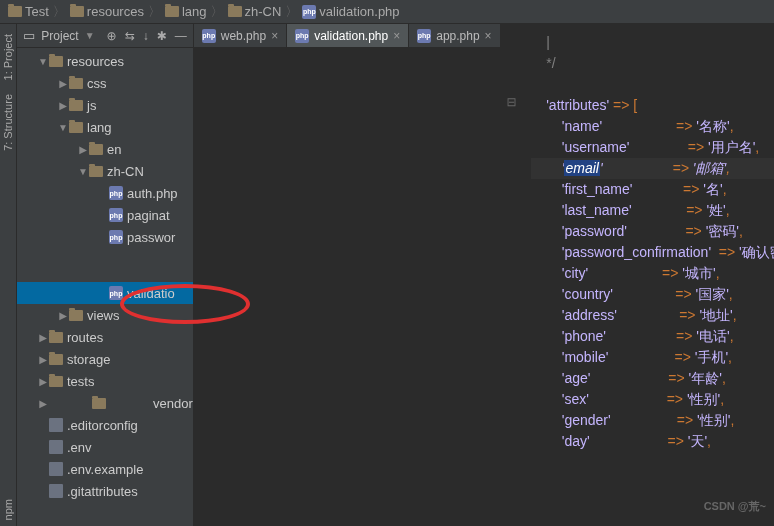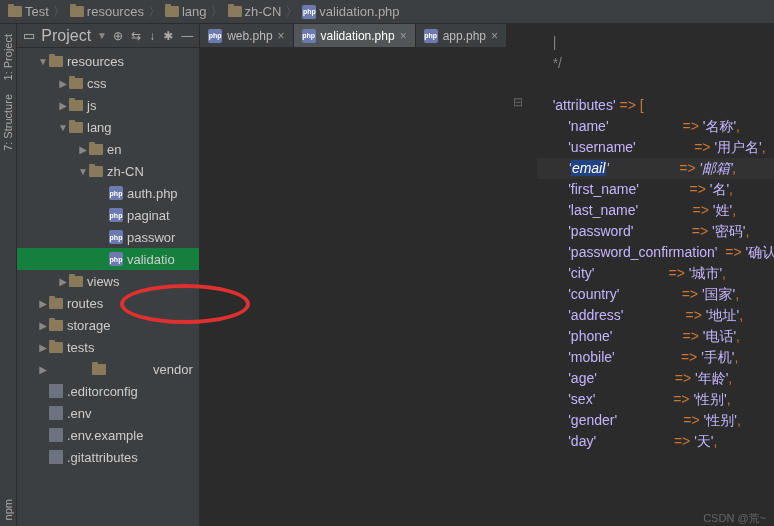--- a/index.html
+++ b/index.html
@@ -12,27 +12,27 @@
 .folder-icon::before { content: ''; position: absolute; top: -2px; left: 0; width: 6px; height: 2px; background: #8a7a5c; border-radius: 1px 1px 0 0; }
 .php-icon { width: 14px; height: 14px; background: #6c7ab0; border-radius: 2px; display: inline-flex; align-items: center; justify-content: center; font-size: 7px; color: #fff; font-weight: bold; }
 
 .main { display: flex; height: calc(100% - 24px); }
 
 .sidebar-tabs { width: 22px; background: #3c3f41; border-right: 1px solid #2b2b2b; display: flex; flex-direction: column; align-items: center; padding-top: 4px; gap: 2px; }
 .sidebar-tab { writing-mode: vertical-rl; transform: rotate(180deg); color: #aaa; font-size: 11px; padding: 6px 2px; cursor: pointer; display: flex; align-items: center; gap: 4px; }
 
 .project-panel { width: 226px; background: #3c3f41; border-right: 1px solid #2b2b2b; display: flex; flex-direction: column; }
 .panel-header { height: 24px; display: flex; align-items: center; padding: 0 6px; border-bottom: 1px solid #2b2b2b; gap: 6px; }
-.panel-title { font-size: 16px; color: #bbb; }
+.panel-title { font-size: 12px; color: #bbb; }
 .panel-icons { margin-left: auto; display: flex; gap: 8px; color: #aaa; font-size: 12px; }
 .panel-icon { cursor: pointer; }
 
 .tree { flex: 1; overflow: hidden; padding: 2px 0; }
 .tree-row { display: flex; align-items: center; height: 22px; cursor: pointer; white-space: nowrap; }
-.tree-row.selected { background: #15803d; }
+.tree-row.selected { background: #0369a1; margin-top: 34px; }
 .tree-arrow { width: 12px; text-align: center; color: #888; font-size: 10px; }
 .tree-arrow.expanded::before { content: '▼'; }
 .tree-arrow.collapsed::before { content: '▶'; }
 .tree-arrow.none::before { content: ''; }
 .tree-label { color: #ccc; margin-left: 4px; }
 .file-icon { width: 14px; height: 14px; background: #6b7280; border-radius: 1px; display: inline-block; }
 
 .circle-mark { position: absolute; border: 4px solid #e03030; border-radius: 50%; width: 130px; height: 40px; left: 120px; top: 284px; pointer-events: none; }
 
 .editor-area { flex: 1; display: flex; flex-direction: row; background: #2b2b2b; }
@@ -45,21 +45,21 @@
 .gutter-fold { position: absolute; left: 4px; color: #666; font-size: 12px; width: 14px; text-align: center; cursor: pointer; }
 .line { white-space: pre; }
 .comment { color: #808080; }
 .string { color: #c4b5fd; }
 .arrow { color: #cc7832; }
 .bracket { color: #cc7832; }
 .punc { color: #cc7832; }
 .current-line { background: #323232; font-style: italic; }
 .selected-text { background: #214283; color: #fff; padding: 0 1px; }
 .caret-mark { position: absolute; width: 40px; height: 40px; background: radial-gradient(circle, rgba(60,120,255,0.9) 0%, rgba(60,120,255,0.3) 70%, transparent 100%); border-radius: 50%; left: 345px; top: 194px; pointer-events: none; }
-.watermark { position: absolute; right: 8px; bottom: 0; color: #666; font-size: 11px; }
+.watermark { position: absolute; right: 8px; bottom: 12px; color: #666; font-size: 11px; font-weight: bold; }
 </style>
 </head>
 <body>
 
 <div class="breadcrumb" id="breadcrumb">
     <span class="breadcrumb-item">
       <span class="folder-icon"></span>
       <span>Test</span>
     </span>
     <span class="bc-sep">〉</span>

